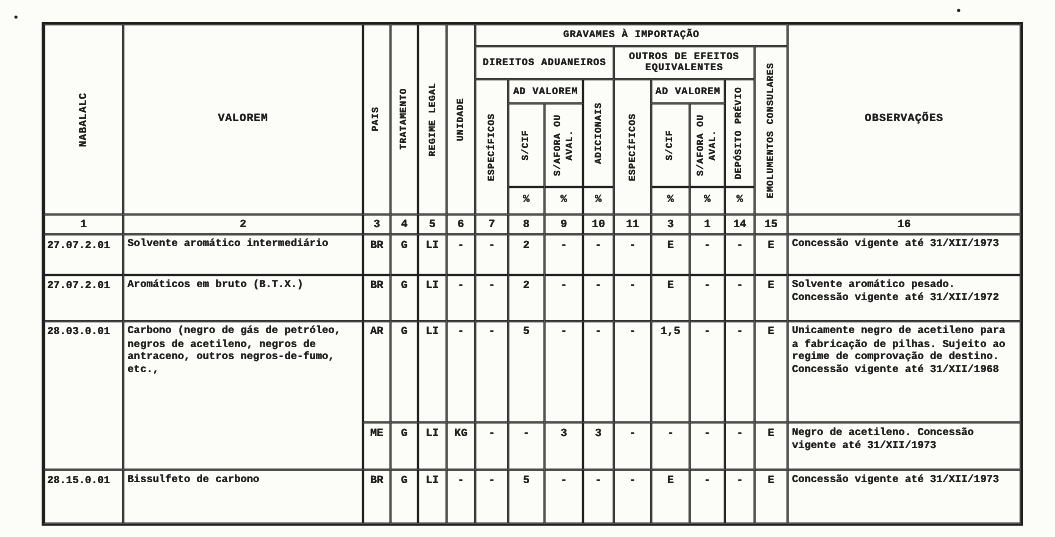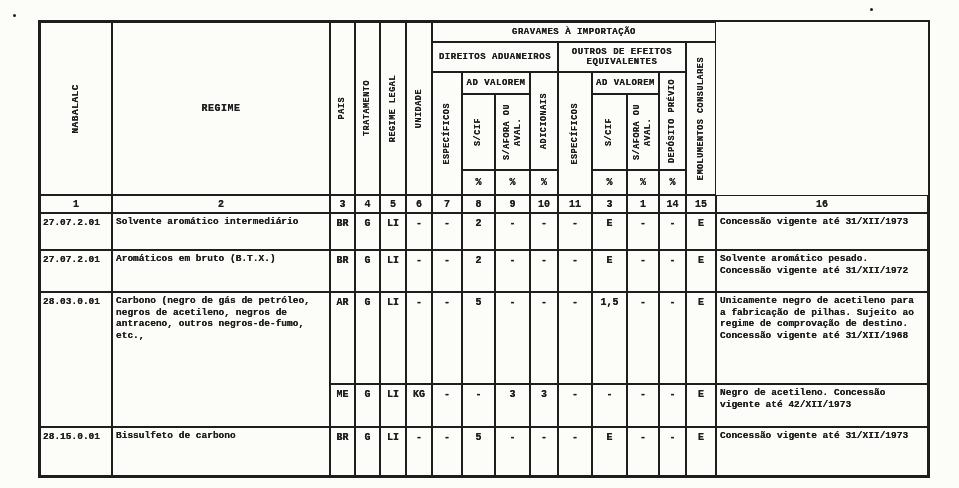--- a/index.html
+++ b/index.html
@@ -43,33 +43,34 @@
 </style>
 </head>
 <body>
 
 <div class="sheet">
   <div class="tbl">
 
     <div class="c" style="grid-area:1/1/6/2">
         <span class="vt" style="font-size:9.5px">NABALALC</span>
       </div>
-    <div class="c hh" style="grid-area:1/2/6/3;font-size:10px">REGIME</div>
+    <div class="c hh" style="grid-area:1/2/6/3;font-size:10px">VALOREM</div>
     <div class="c" style="grid-area:1/3/6/4">
         <span class="vt">PAIS</span>
       </div>
     <div class="c" style="grid-area:1/4/6/5">
         <span class="vt">TRATAMENTO</span>
       </div>
     <div class="c" style="grid-area:1/5/6/6">
         <span class="vt">REGIME LEGAL</span>
       </div>
     <div class="c" style="grid-area:1/6/6/7">
         <span class="vt">UNIDADE</span>
       </div>
+    <div class="c hh" style="grid-area:1/16/6/17;font-size:10px">OBSERVAÇÕES</div>
 
     <div class="c hh" style="grid-area:1/7/2/16">GRAVAMES À IMPORTAÇÃO</div>
     <div class="c hh" style="grid-area:2/7/3/11">DIREITOS ADUANEIROS</div>
     <div class="c hh" style="grid-area:2/11/3/15">OUTROS DE EFEITOS EQUIVALENTES</div>
     <div class="c" style="grid-area:2/15/6/16">
         <span class="vt">EMOLUMENTOS CONSULARES</span>
       </div>
 
     <div class="c" style="grid-area:3/7/6/8">
         <span class="vt">ESPECÍFICOS</span>
@@ -180,21 +181,21 @@
     <div class="c val" style="grid-area:10/6/11/7">KG</div>
     <div class="c val" style="grid-area:10/7/11/8">-</div>
     <div class="c val" style="grid-area:10/8/11/9">-</div>
     <div class="c val" style="grid-area:10/9/11/10">3</div>
     <div class="c val" style="grid-area:10/10/11/11">3</div>
     <div class="c val" style="grid-area:10/11/11/12">-</div>
     <div class="c val" style="grid-area:10/12/11/13">-</div>
     <div class="c val" style="grid-area:10/13/11/14">-</div>
     <div class="c val" style="grid-area:10/14/11/15">-</div>
     <div class="c val" style="grid-area:10/15/11/16">E</div>
-    <div class="c txt" style="grid-area:10/16/11/17">Negro de acetileno. Concessão vigente até 42/XII/1973</div>
+    <div class="c txt" style="grid-area:10/16/11/17">Negro de acetileno. Concessão vigente até 31/XII/1973</div>
 
     <div class="c code" style="grid-area:11/1/12/2">28.15.0.01</div>
     <div class="c txt" style="grid-area:11/2/12/3">Bissulfeto de carbono</div>
     <div class="c val" style="grid-area:11/3/12/4">BR</div>
     <div class="c val" style="grid-area:11/4/12/5">G</div>
     <div class="c val" style="grid-area:11/5/12/6">LI</div>
     <div class="c val" style="grid-area:11/6/12/7">-</div>
     <div class="c val" style="grid-area:11/7/12/8">-</div>
     <div class="c val" style="grid-area:11/8/12/9">5</div>
     <div class="c val" style="grid-area:11/9/12/10">-</div>

